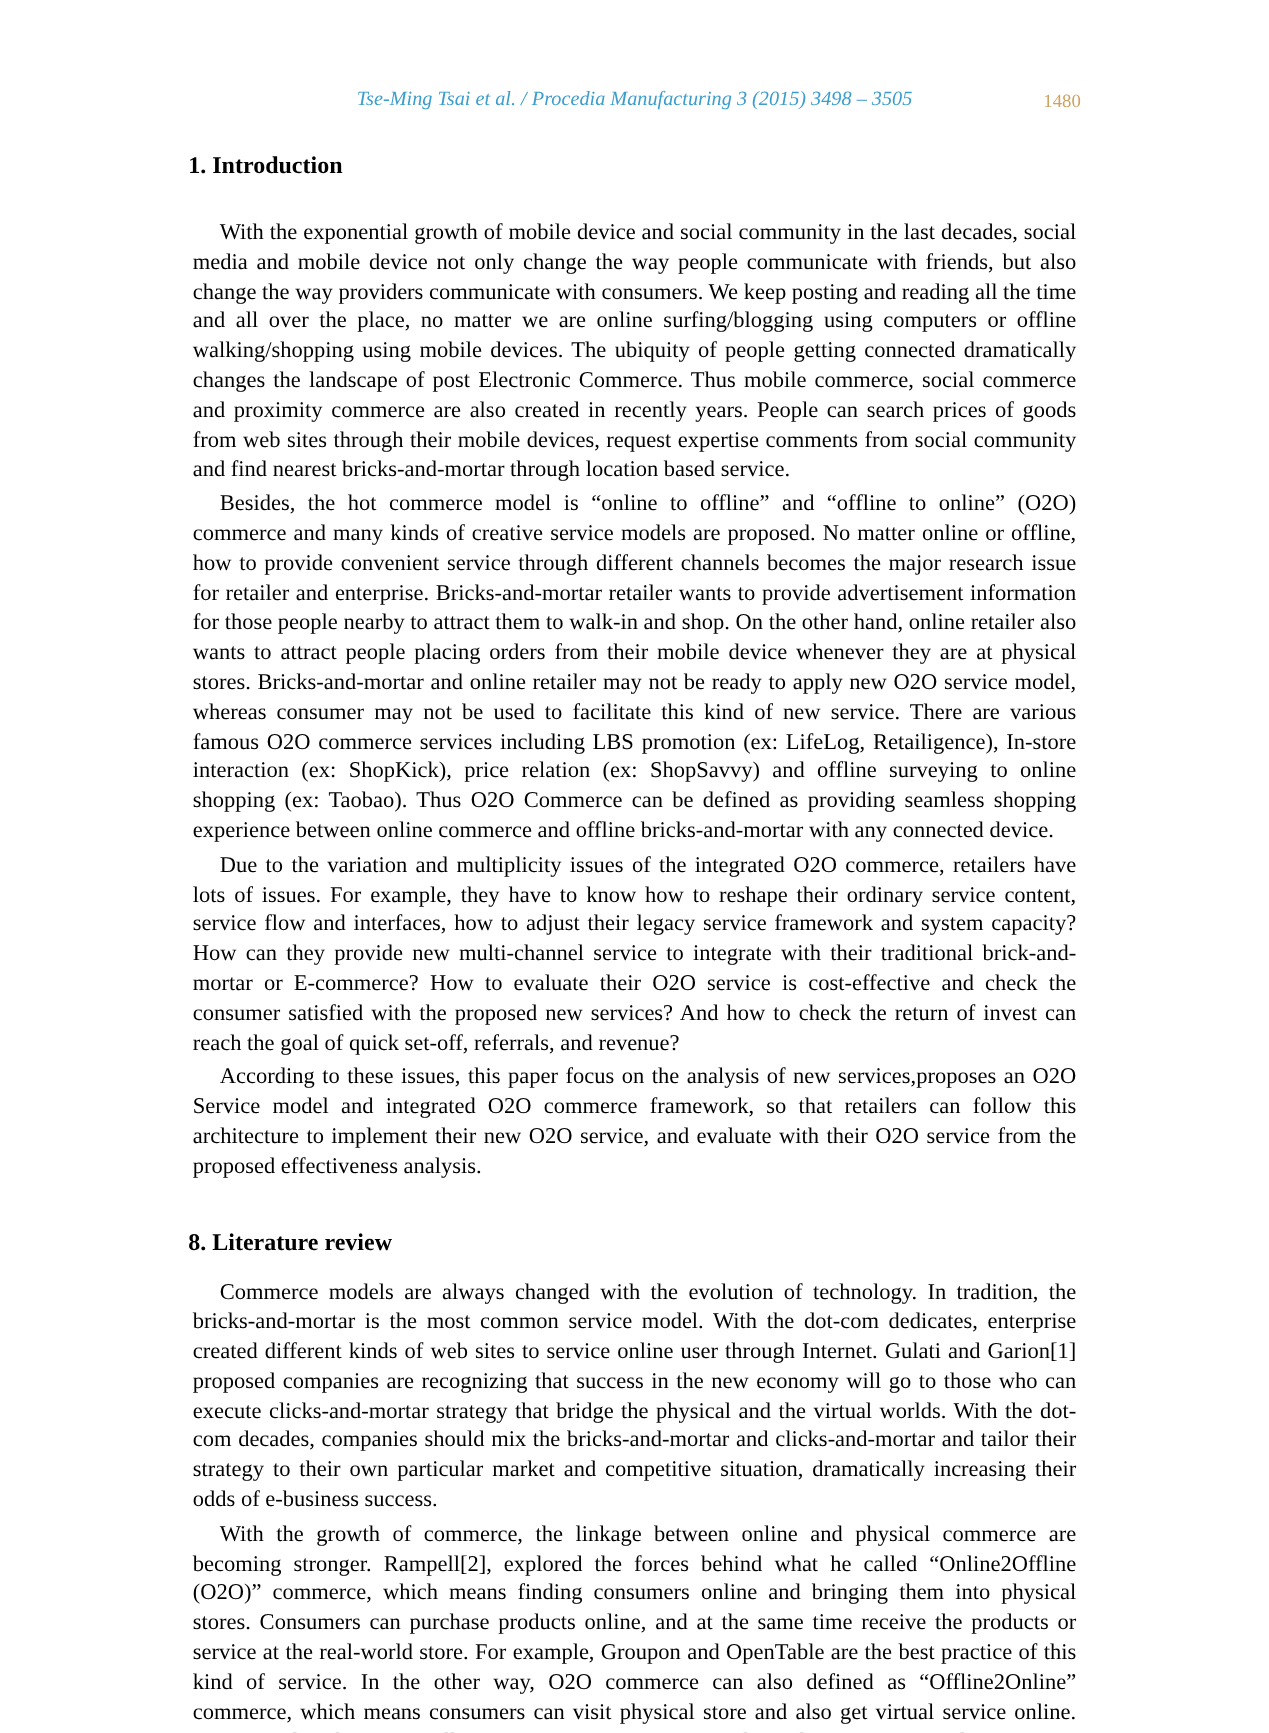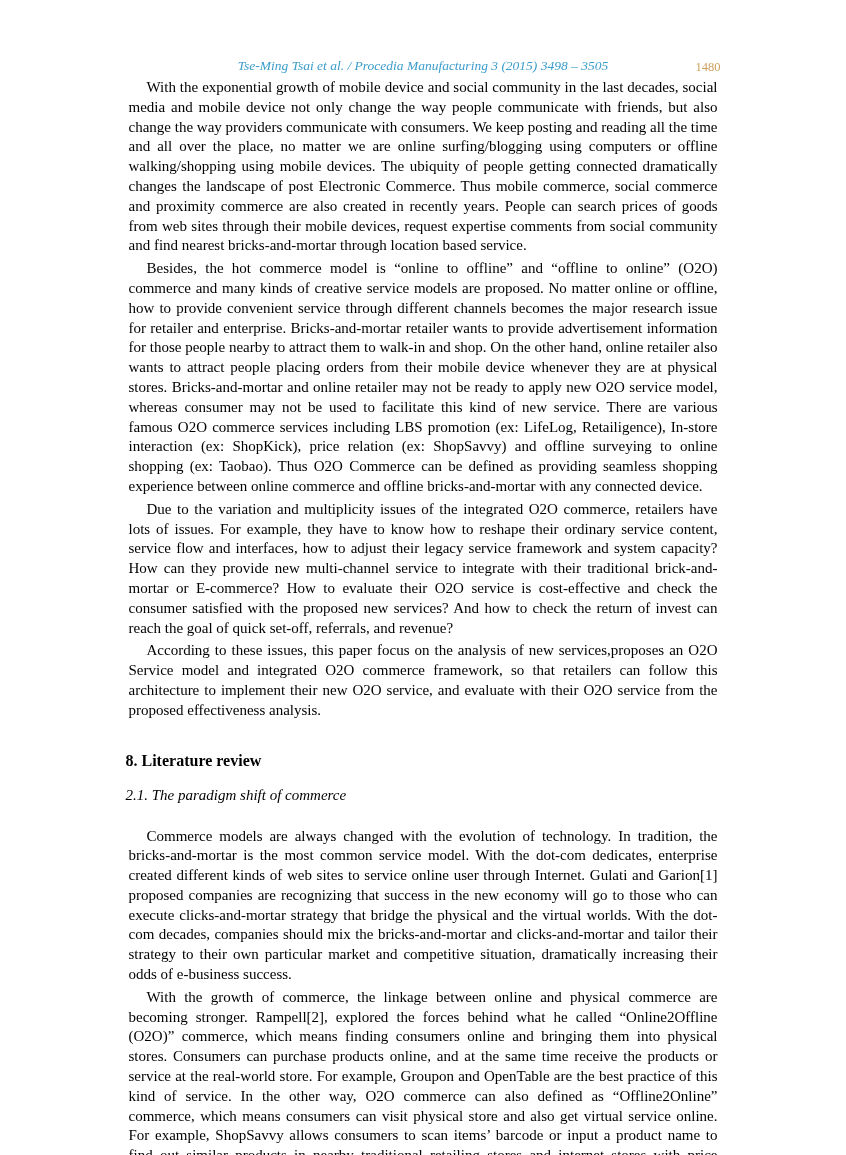--- a/index.html
+++ b/index.html
@@ -72,32 +72,32 @@
 
 <div class="page">
 
   <header class="page-header">
     <div class="citation">Tse-Ming Tsai et al. / Procedia Manufacturing 3 (2015) 3498 – 3505</div>
     <div class="pagenum">1480</div>
   </header>
 
   <main>
 
+    <h1 class="sec-heading">1. Introduction</h1>
 
     <p class="para">With the exponential growth of mobile device and social community in the last decades, social media and mobile device not only change the way people communicate with friends, but also change the way providers communicate with consumers. We keep posting and reading all the time and all over the place, no matter we are online surfing/blogging using computers or offline walking/shopping using mobile devices. The ubiquity of people getting connected dramatically changes the landscape of post Electronic Commerce. Thus mobile commerce, social commerce and proximity commerce are also created in recently years. People can search prices of goods from web sites through their mobile devices, request expertise comments from social community and find nearest bricks-and-mortar through location based service.</p>
 
     <p class="para">Besides, the hot commerce model is “online to offline” and “offline to online” (O2O) commerce and many kinds of creative service models are proposed. No matter online or offline, how to provide convenient service through different channels becomes the major research issue for retailer and enterprise. Bricks-and-mortar retailer wants to provide advertisement information for those people nearby to attract them to walk-in and shop. On the other hand, online retailer also wants to attract people placing orders from their mobile device whenever they are at physical stores. Bricks-and-mortar and online retailer may not be ready to apply new O2O service model, whereas consumer may not be used to facilitate this kind of new service. There are various famous O2O commerce services including LBS promotion (ex: LifeLog, Retailigence), In-store interaction (ex: ShopKick), price relation (ex: ShopSavvy) and offline surveying to online shopping (ex: Taobao). Thus O2O Commerce can be defined as providing seamless shopping experience between online commerce and offline bricks-and-mortar with any connected device.</p>
 
     <p class="para">Due to the variation and multiplicity issues of the integrated O2O commerce, retailers have lots of issues. For example, they have to know how to reshape their ordinary service content, service flow and interfaces, how to adjust their legacy service framework and system capacity? How can they provide new multi-channel service to integrate with their traditional brick-and-mortar or E-commerce? How to evaluate their O2O service is cost-effective and check the consumer satisfied with the proposed new services? And how to check the return of invest can reach the goal of quick set-off, referrals, and revenue?</p>
 
     <p class="para">According to these issues, this paper focus on the analysis of new services,proposes an O2O Service model and integrated O2O commerce framework, so that retailers can follow this architecture to implement their new O2O service, and evaluate with their O2O service from the proposed effectiveness analysis.</p>
 
     <h1 class="sec-heading sec-2">8. Literature review</h1>
 
-    <h2 class="subsec-heading">2.1. The paradigm shift of commerce</h2>
 
     <p class="para">Commerce models are always changed with the evolution of technology. In tradition, the bricks-and-mortar is the most common service model. With the dot-com dedicates, enterprise created different kinds of web sites to service online user through Internet. Gulati and Garion[1] proposed companies are recognizing that success in the new economy will go to those who can execute clicks-and-mortar strategy that bridge the physical and the virtual worlds. With the dot-com decades, companies should mix the bricks-and-mortar and clicks-and-mortar and tailor their strategy to their own particular market and competitive situation, dramatically increasing their odds of e-business success.</p>
 
     <p class="para">With the growth of commerce, the linkage between online and physical commerce are becoming stronger. Rampell[2], explored the forces behind what he called “Online2Offline (O2O)” commerce, which means finding consumers online and bringing them into physical stores. Consumers can purchase products online, and at the same time receive the products or service at the real-world store. For example, Groupon and OpenTable are the best practice of this kind of service. In the other way, O2O commerce can also defined as “Offline2Online” commerce, which means consumers can visit physical store and also get virtual service online. For example, ShopSavvy allows consumers to scan items’ barcode or input a product name to find out similar products in nearby traditional retailing stores and internet stores with price comparison.</p>
 
 
   </main>
 
 </div>
 

